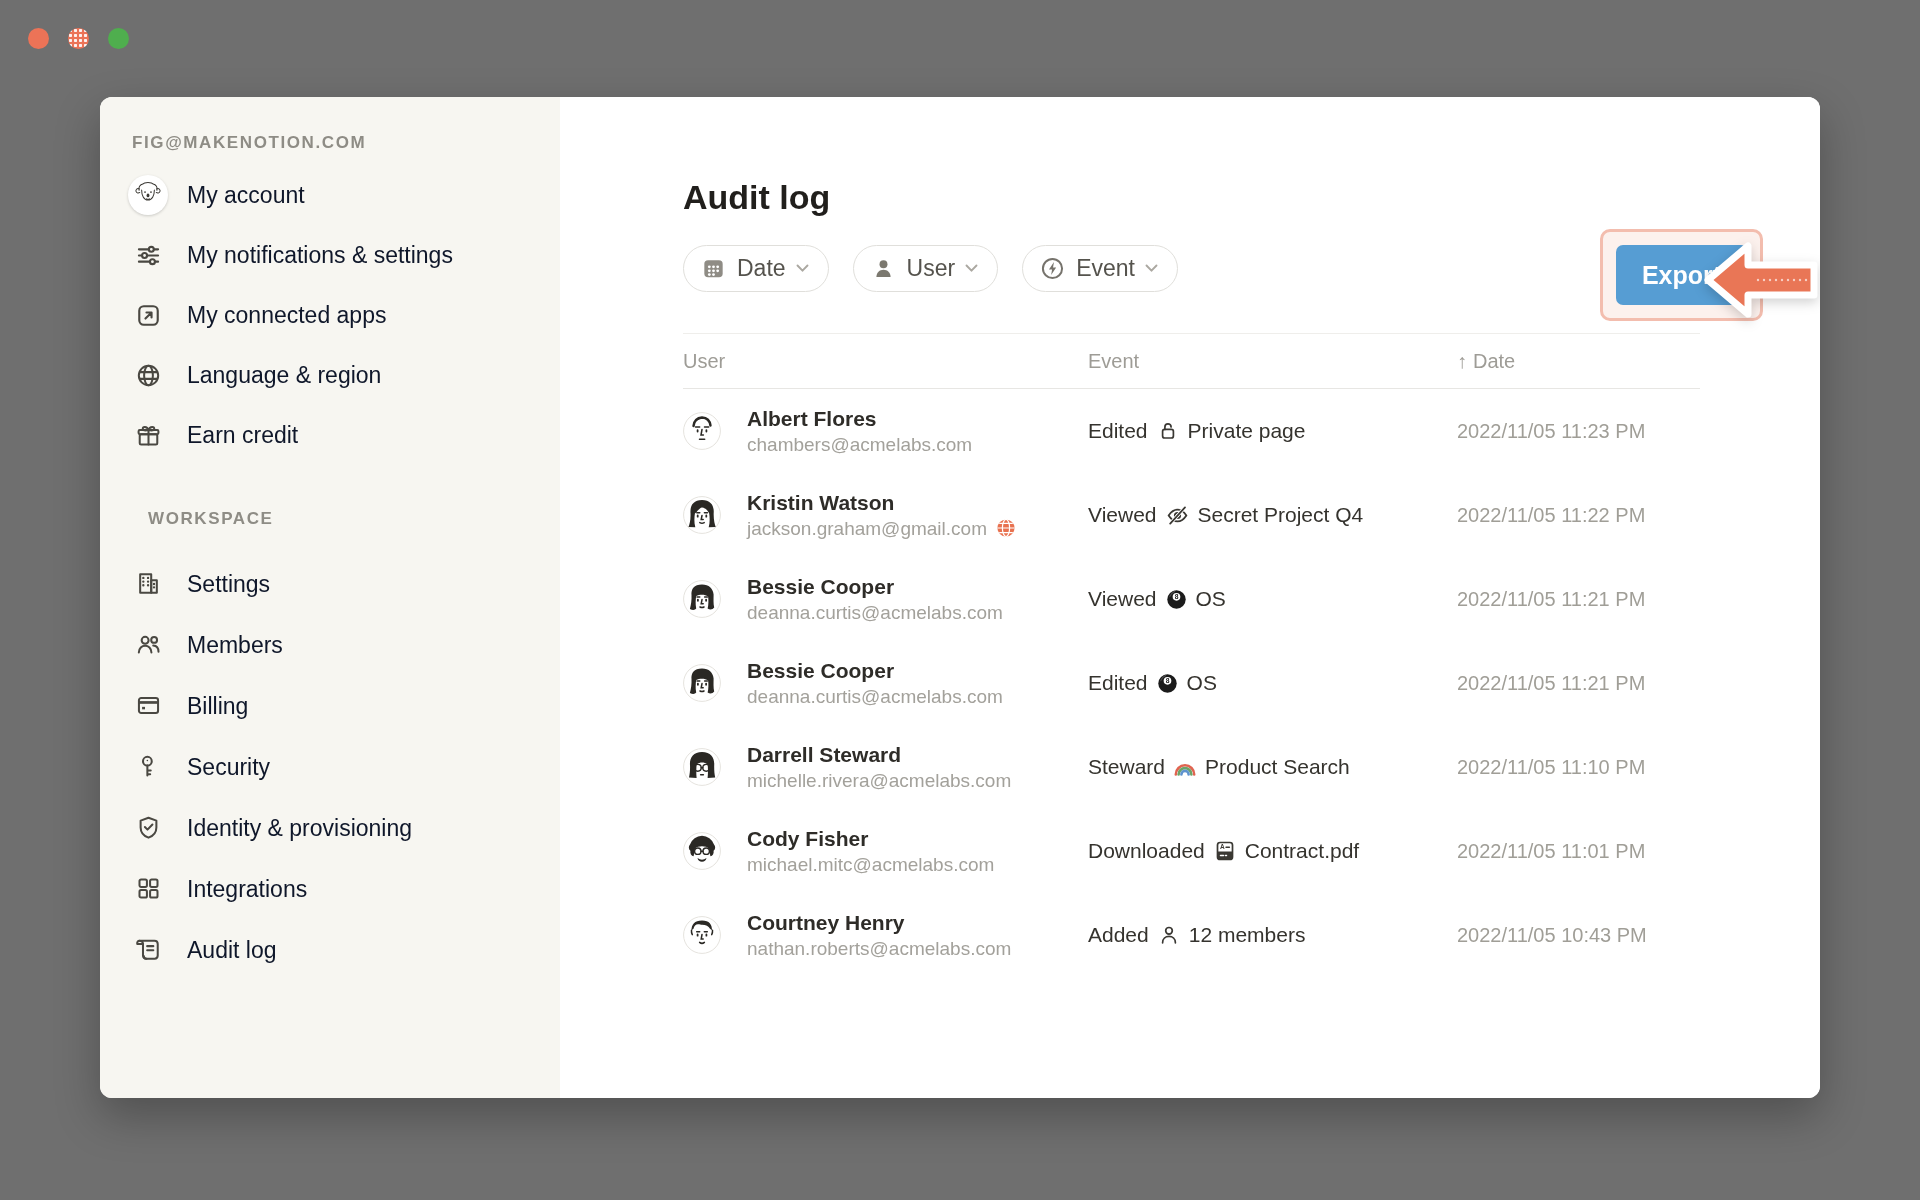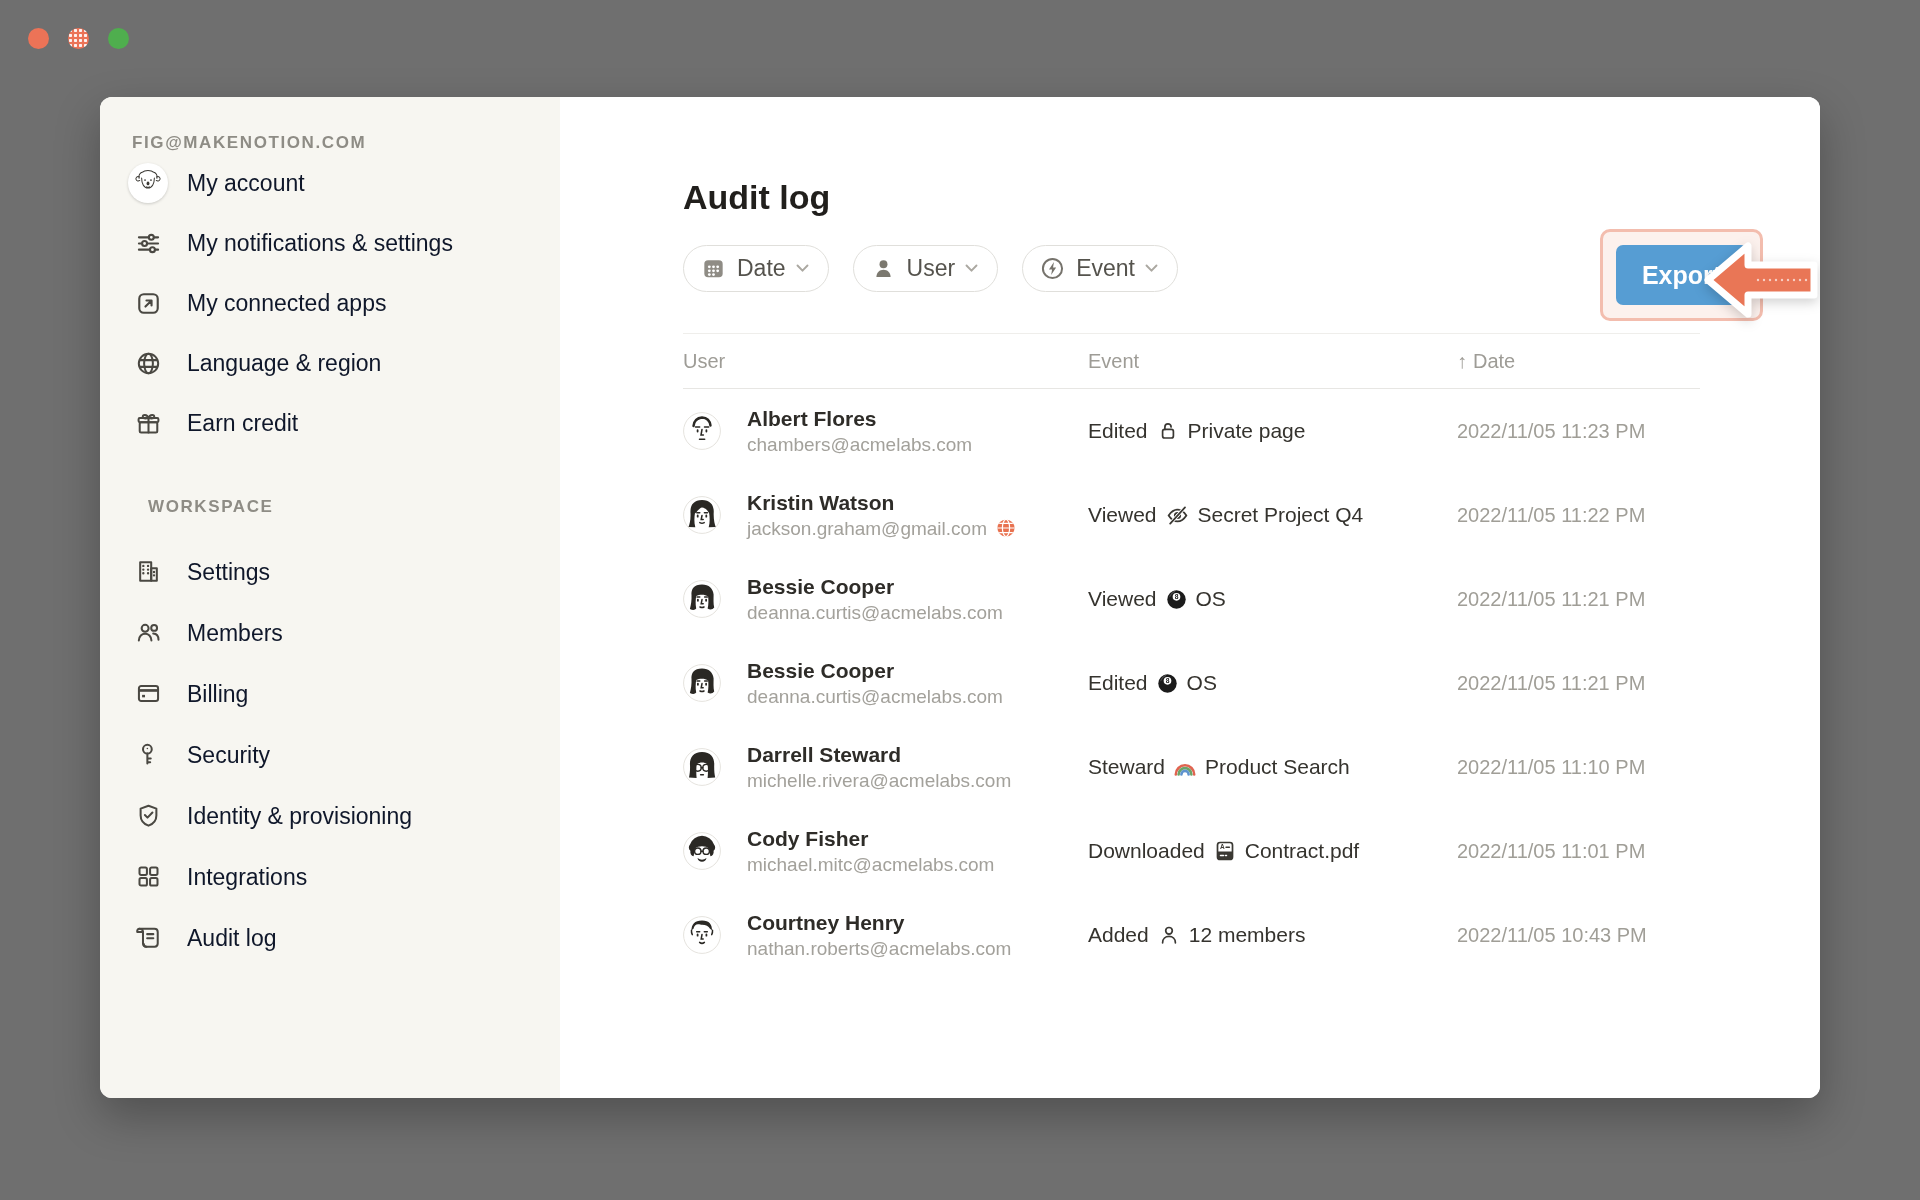--- a/index.html
+++ b/index.html
@@ -21,21 +21,21 @@
   
   .window{position:absolute;left:100px;top:97px;width:1720px;height:1001px;
     border-radius:12px;background:#fff;display:flex;overflow:hidden;
     box-shadow:0 18px 45px rgba(0,0,0,.28);}
 
   
   .sidebar{width:460px;flex-shrink:0;background:#F7F6F1;box-sizing:border-box;
     padding:36px 0 0 32px;}
   .acct-label,.ws-label{font-size:17px;font-weight:700;letter-spacing:1.6px;
     color:#8E8C85;line-height:20px;}
-  .acct-label{}
+  .acct-label{margin-bottom:12px;}
   .ws-label{margin:44px 0 8px 16px;}
   .side-item{height:60px;display:flex;align-items:center;cursor:pointer;color:#0f172a;}
   .ws .side-item{height:61px;align-items:flex-end;}
   .side-item .ic{width:30px;height:30px;margin-left:1px;display:flex;
     align-items:center;justify-content:center;flex-shrink:0;}
   .side-item .lbl{margin-left:24px;font-size:23px;}
   .side-avatar{width:40px;height:40px;margin-left:-4px;border-radius:50%;background:#fff;
     box-shadow:0 1px 3px rgba(0,0,0,.18);display:flex;align-items:center;justify-content:center;}
   .side-item.acct .lbl{margin-left:19px;}
 

